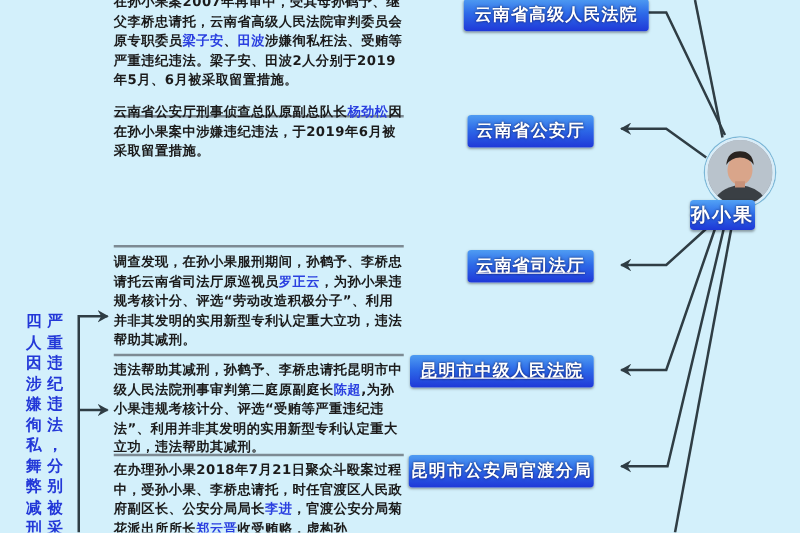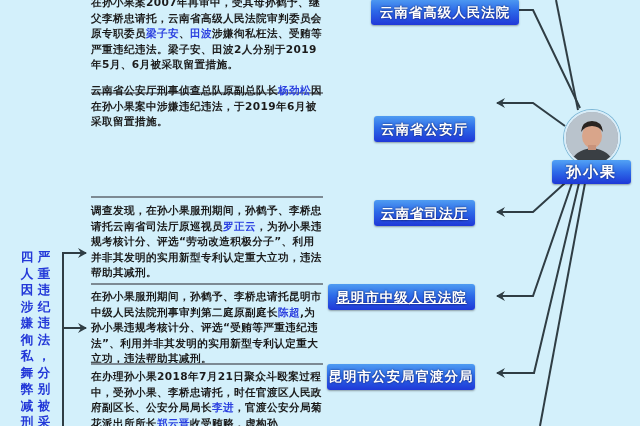--- a/index.html
+++ b/index.html
@@ -27,21 +27,21 @@
     white-space:nowrap;
   }
   .avatar {
     position:absolute; left:564px; top:110px; width:52px; height:52px;
     border-radius:50%; overflow:hidden;
     border:2px solid #d9ecf7;
     box-shadow:0 0 0 1px #7bb6d6;
     background:radial-gradient(circle at 50% 40%, #c9cfd6 0%, #9aa5b2 60%, #5b6470 100%);
   }
   .name-box {
-    position:absolute; left:552px; top:160px; width:79px; height:24px;
+    position:absolute; left:552px; top:160px; width:52px; height:24px;
     border-radius:3px;
     background:linear-gradient(180deg,#52a2f5 0%,#2d6ae8 50%,#1e37d6 100%);
     color:#fff; font-weight:bold; font-size:15px; line-height:24px;
     text-align:center; letter-spacing:2px;
     text-shadow:0 0 2px rgba(0,0,40,0.8);
     box-shadow:0 1px 2px rgba(0,0,0,0.35);
   }
   .vcol {
     position:absolute; top:249px; width:14px;
     font-size:12.5px; line-height:16.5px; font-weight:bold; color:#2338d8;
@@ -103,36 +103,36 @@
     <div>别</div>
     <div>被</div>
     <div>采</div>
   </div>
 
 <div class="textblock" style="top:-5px;"><span>在孙小果案2007年再审中，受其母孙鹤予、继父李桥忠请托，云南省高级人民法院审判委员会原专职委员</span><span class="hl">梁子安</span><span>、</span><span class="hl">田波</span><span>涉嫌徇私枉法、受贿等严重违纪违法。梁子安、田波2人分别于2019年5月、6月被采取留置措施。</span></div>
 <div class="org-box" style="left:327px; top:-1px; width:148px;margin-left:44px;">云南省高级人民法院</div>
 <div class="divider" style="top:92px;"></div>
 
 <div class="textblock" style="top:83px;"><span>云南省公安厅刑事侦查总队原副总队长</span><span class="hl">杨劲松</span><span>因在孙小果案中涉嫌违纪违法，于2019年6月被采取留置措施。</span></div>
-<div class="org-box" style="left:374px; top:92px; width:101px;margin-top:24px;">云南省公安厅</div>
+<div class="org-box" style="left:374px; top:92px; width:101px;">云南省公安厅</div>
 
 <div class="divider" style="top:196px;"></div>
 
 <div class="textblock" style="top:203px;"><span>调查发现，在孙小果服刑期间，孙鹤予、李桥忠请托云南省司法厅原巡视员</span><span class="hl">罗正云</span><span>，为孙小果违规考核计分、评选“劳动改造积极分子”、利用并非其发明的实用新型专利认定重大立功，违法帮助其减刑。</span></div>
 <div class="org-box" style="left:374px; top:200px; width:101px;text-decoration:underline;">云南省司法厅</div>
 
 <div class="divider" style="top:283px;"></div>
 
-<div class="textblock" style="top:289px;"><span>在孙小果服刑期间，孙鹤予、李桥忠请托昆明市中级人民法院刑事审判第二庭原副庭长</span><span class="hl">陈超</span><span>,为孙小果违规考核计分、评选“受贿等严重违纪违法”、利用并非其发明的实用新型专利认定重大立功，违法帮助其减刑。</span></div>
+<div class="textblock" style="top:289px;"><span>违法帮助其减刑，孙鹤予、李桥忠请托昆明市中级人民法院刑事审判第二庭原副庭长</span><span class="hl">陈超</span><span>,为孙小果违规考核计分、评选“受贿等严重违纪违法”、利用并非其发明的实用新型专利认定重大立功，违法帮助其减刑。</span></div>
 <div class="org-box" style="left:328px; top:284px; width:147px;text-decoration:underline;">昆明市中级人民法院</div>
 
 <div class="divider" style="top:363px;"></div>
 
 <div class="textblock" style="top:369px;"><span>在办理孙小果2018年7月21日聚众斗殴案过程中，受孙小果、李桥忠请托，时任官渡区人民政府副区长、公安分局局长</span><span class="hl">李进</span><span>，官渡公安分局菊花派出所所长</span><span class="hl">郑云晋</span><span>收受贿赂，虚构孙</span></div>
-<div class="org-box" style="left:327px; top:364px; width:148px;font-family:Liberation Serif, serif;">昆明市公安局官渡分局</div>
+<div class="org-box" style="left:327px; top:364px; width:148px;">昆明市公安局官渡分局</div>
 
 <div class="avatar">
   <svg width="52" height="52" viewBox="0 0 52 52">
     <rect width="52" height="52" fill="#b9c3cc"></rect>
     <path d="M4,52 Q8,38 26,36 Q44,38 48,52 Z" fill="#3a3f44"></path>
     <ellipse cx="26" cy="24" rx="10" ry="12" fill="#d9a58a"></ellipse>
     <path d="M15,20 Q16,9 26,9 Q36,9 37,20 Q33,14 26,14 Q19,14 15,20 Z" fill="#2a2420"></path>
     <rect x="22" y="33" width="8" height="5" fill="#c8927a"></rect>
   </svg>
 </div>

